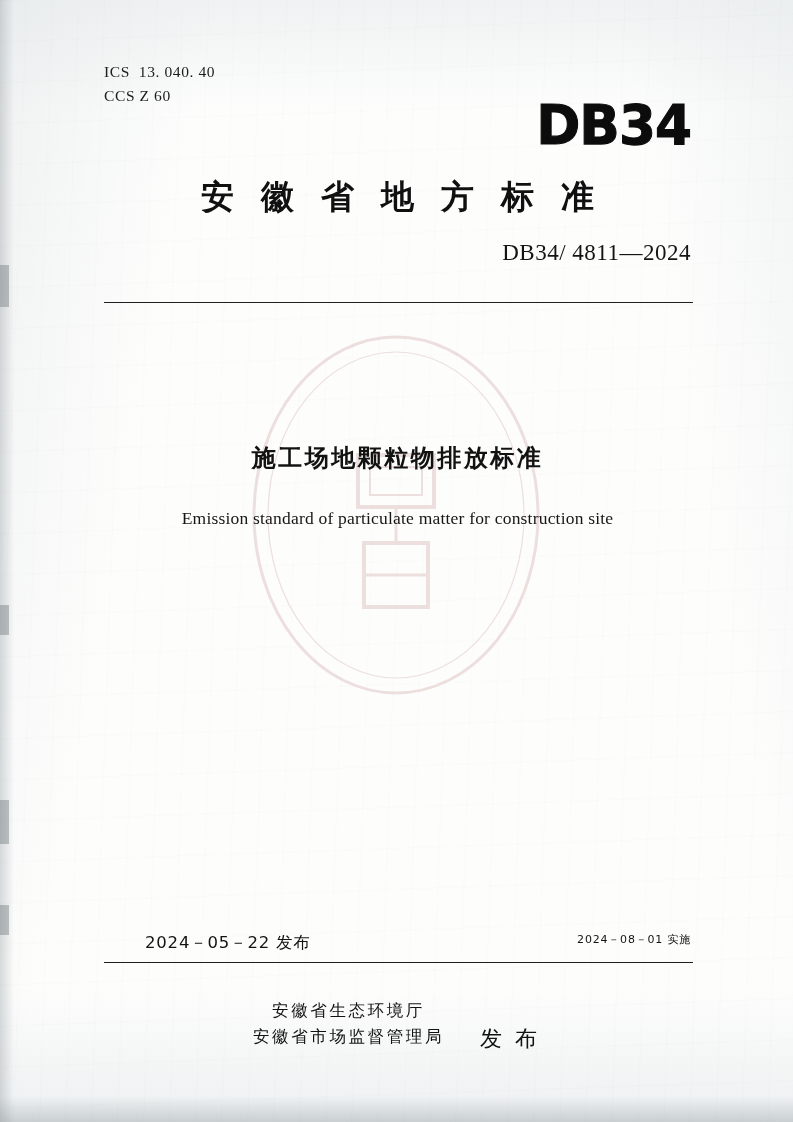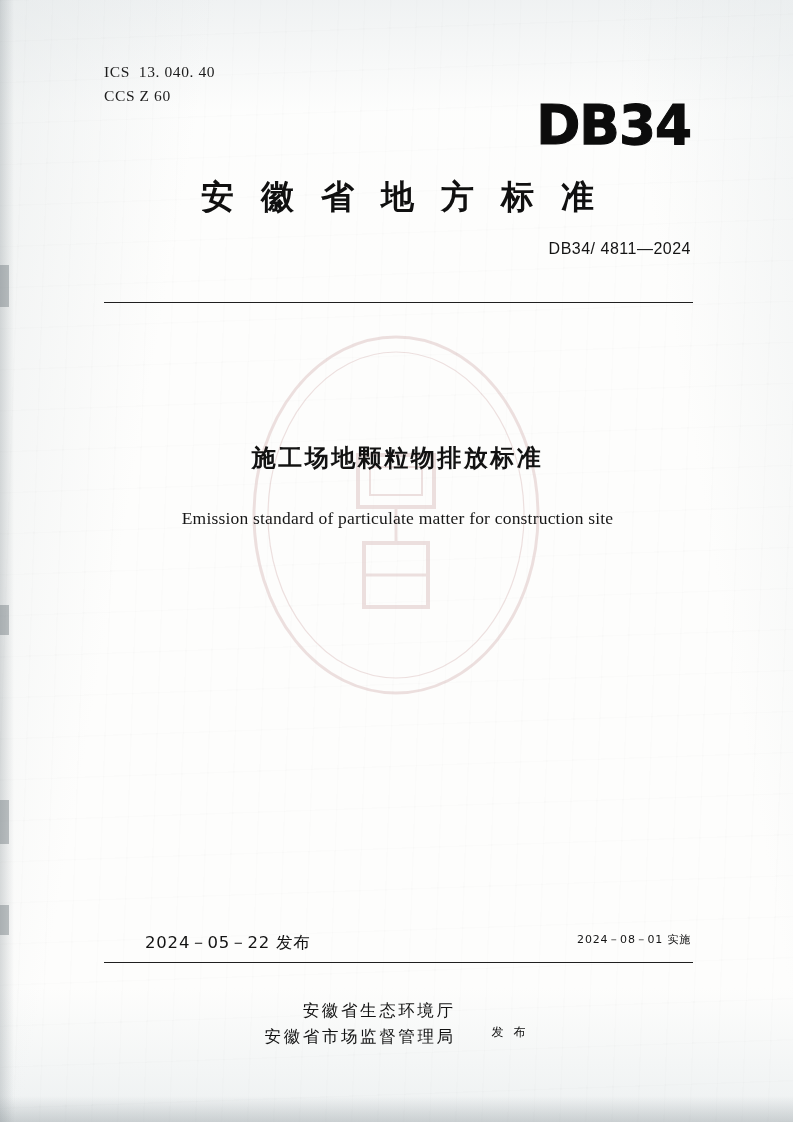--- a/index.html
+++ b/index.html
@@ -110,22 +110,22 @@
     font-size: 33px;
     letter-spacing: 27px;
     text-indent: 27px;
     color: #101010;
   }
 
   .std-number {
     position: absolute;
     right: 102px;
     top: 240px;
-    font-family: Liberation Sans, sans-serif;
-    font-size: 16px;
+    font-family: Liberation Serif, serif;
+    font-size: 23px;
     letter-spacing: 0.5px;
     color: #141414;
   }
 
   .rule {
     position: absolute;
     left: 104px;
     right: 100px;
     top: 302px;
     border-top: 1.6px solid #1f1f1f;
@@ -190,25 +190,25 @@
     display: flex;
     justify-content: center;
     align-items: flex-start;
   }
   .publisher-names {
     font-family: "DejaVu Sans", sans-serif;
     font-size: 16.5px;
     line-height: 1.55;
     letter-spacing: 2.6px;
     color: #121212;
-    text-align: right;
+    text-align: center;
   }
   .publisher-action {
     font-family: "DejaVu Sans", sans-serif;
-    font-size: 12px;
+    font-size: 22px;
     letter-spacing: 3px;
     color: #121212;
     margin-left: 36px;
     margin-top: 26px;
   }
 </style>
 </head>
 <body>
 
 <div class="page">

